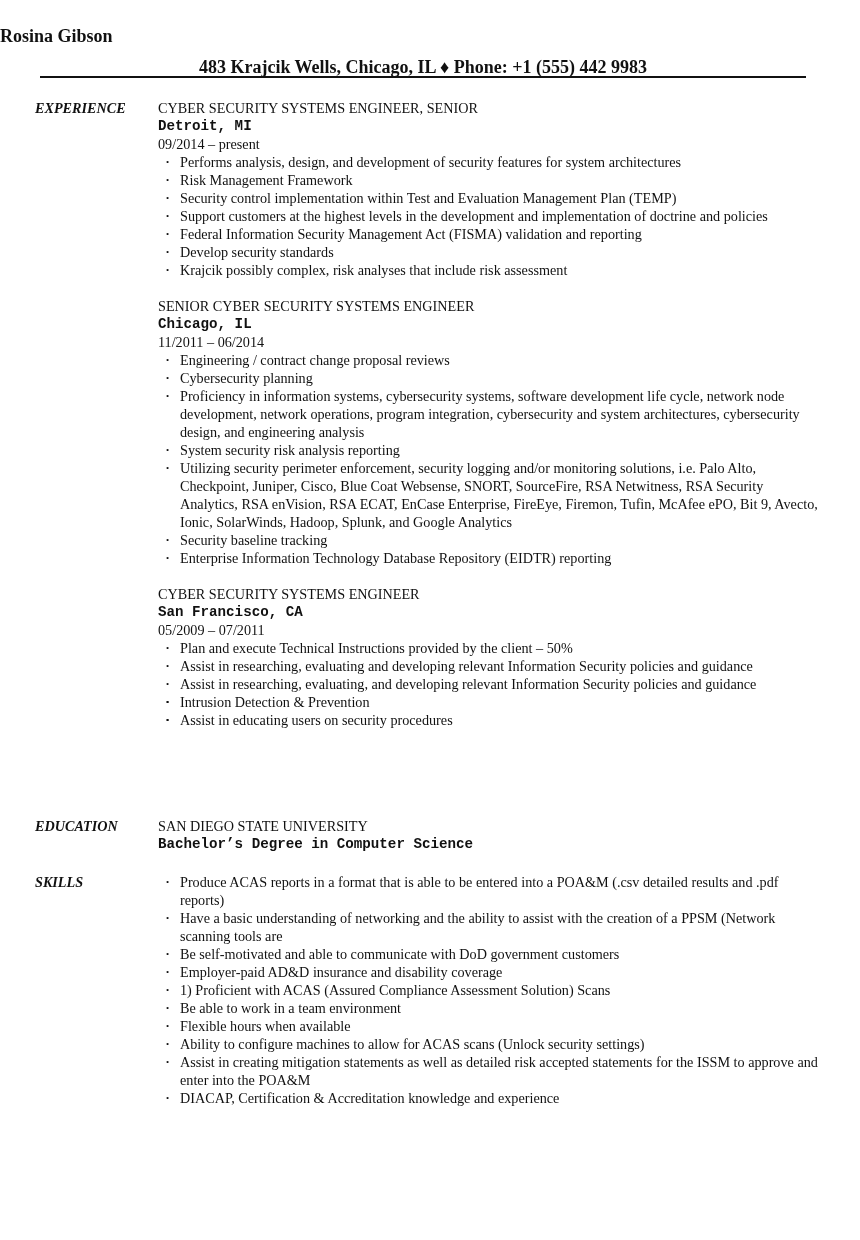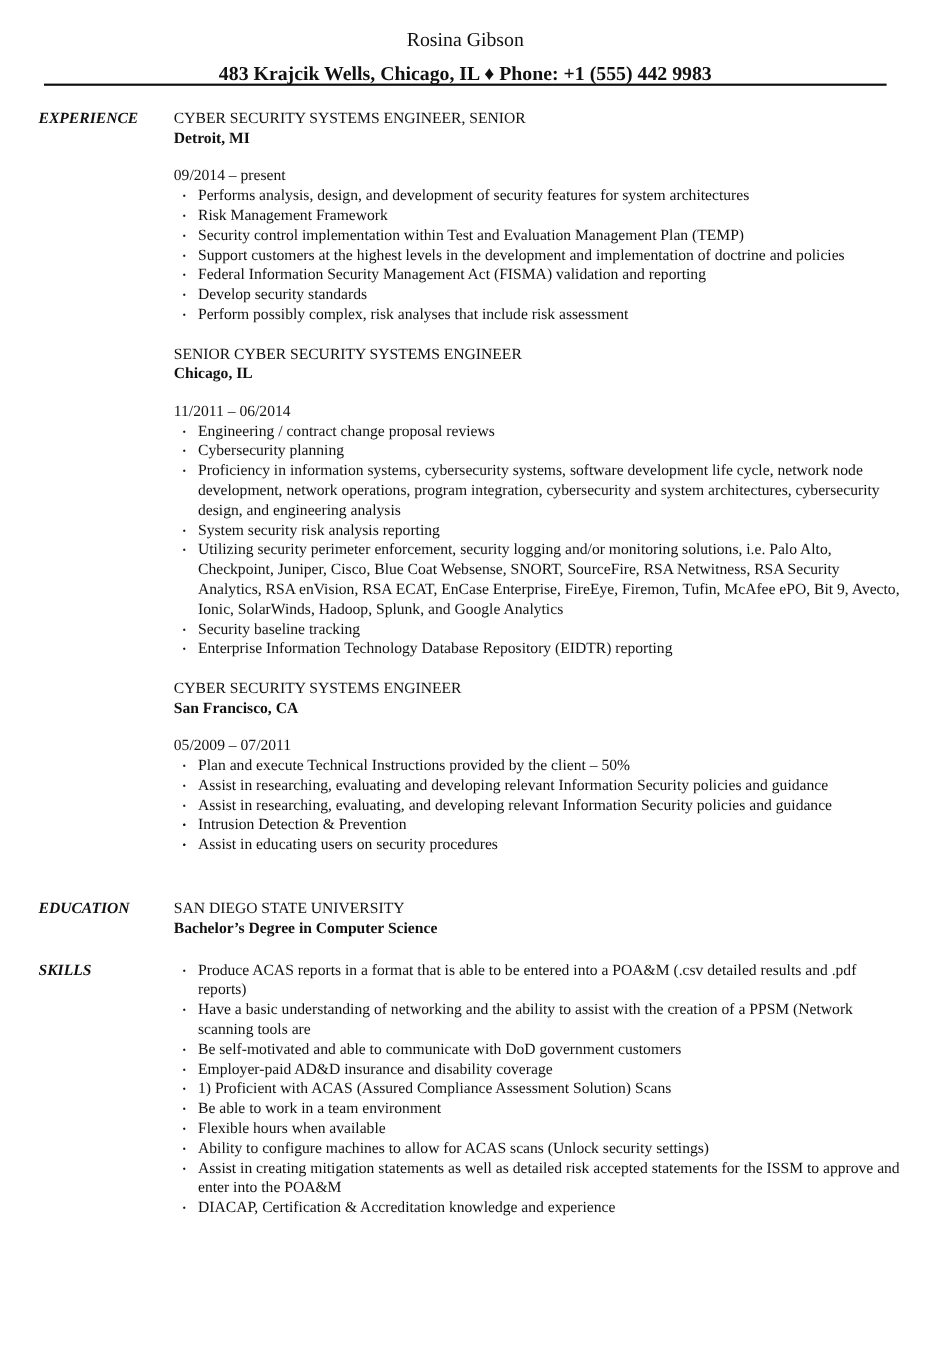--- a/index.html
+++ b/index.html
@@ -2,39 +2,39 @@
 <html><head>
 <meta charset="utf-8">
 <style>
   html, body { margin: 0; padding: 0; background: #ffffff; }
   body {
     width: 860px; height: 1240px; position: relative; overflow: hidden;
     font-family: "Liberation Serif", "DejaVu Serif", serif;
     color: #111111; font-size: 14.2px; line-height: 18px;
   }
   .header-name {
-    position: absolute; top: 25px; left: 0; width: 846px; text-align: center;
-    font-weight: normal; font-size: 18px; line-height: 22px;
+    position: absolute; top: 25px; left: 0; width: 846px; 
+    font-weight: bold; font-size: 18px; line-height: 22px;
   }
   .header-contact {
     position: absolute; top: 58px; left: 0; width: 846px; text-align: center;
     font-weight: bold; font-size: 18px; line-height: 18px;
   }
   .header-rule {
     position: absolute; top: 76px; left: 40px; width: 766px; height: 2px; background: #111;
   }
   .section { position: absolute; left: 0; width: 860px; }
   .section-label {
     position: absolute; left: 35px; top: 0; font-weight: bold; font-size: 14.2px; line-height: 18px; font-style: italic;
   }
   .section-body { position: absolute; left: 158px; top: 0; width: 660px; }
   .job { margin-bottom: 18px; }
   .job-title, .school { font-weight: normal; line-height: 18px; }
-  .job-loc, .degree { font-weight: bold; line-height: 18px; }
-  .job-dates { line-height: 18px; margin-top: 16px; }
+  .job-loc, .degree { font-weight: bold; line-height: 18px; font-family: Liberation Mono, monospace; }
+  .job-dates { line-height: 18px; margin-top: 0; }
   ul { list-style: none; margin: 0; padding: 0; }
   li { position: relative; padding-left: 22px; line-height: 18px; }
   li .bullet {
     position: absolute; left: 8px; top: 0; font-size: 9px; line-height: 18px;
   }
 </style>
 </head>
 <body>
 
 <div>
@@ -51,21 +51,21 @@
       <div class="job-title">CYBER SECURITY SYSTEMS ENGINEER, SENIOR</div>
       <div class="job-loc">Detroit, MI</div>
       <div class="job-dates">09/2014 – present</div>
       <ul>
           <li><span class="bullet">•</span><span>Performs analysis, design, and development of security features for system architectures</span></li>
           <li><span class="bullet">•</span><span>Risk Management Framework</span></li>
           <li><span class="bullet">•</span><span>Security control implementation within Test and Evaluation Management Plan (TEMP)</span></li>
           <li><span class="bullet">•</span><span>Support customers at the highest levels in the development and implementation of doctrine and policies</span></li>
           <li><span class="bullet">•</span><span>Federal Information Security Management Act (FISMA) validation and reporting</span></li>
           <li><span class="bullet">•</span><span>Develop security standards</span></li>
-          <li><span class="bullet">•</span><span>Perform possibly complex, risk analyses that include risk assessment</span></li>
+          <li><span class="bullet">•</span><span>Krajcik possibly complex, risk analyses that include risk assessment</span></li>
         </ul>
     </div>
 
     <div class="job">
       <div class="job-title">SENIOR CYBER SECURITY SYSTEMS ENGINEER</div>
       <div class="job-loc">Chicago, IL</div>
       <div class="job-dates">11/2011 – 06/2014</div>
       <ul>
           <li><span class="bullet">•</span><span>Engineering / contract change proposal reviews</span></li>
           <li><span class="bullet">•</span><span>Cybersecurity planning</span></li>

